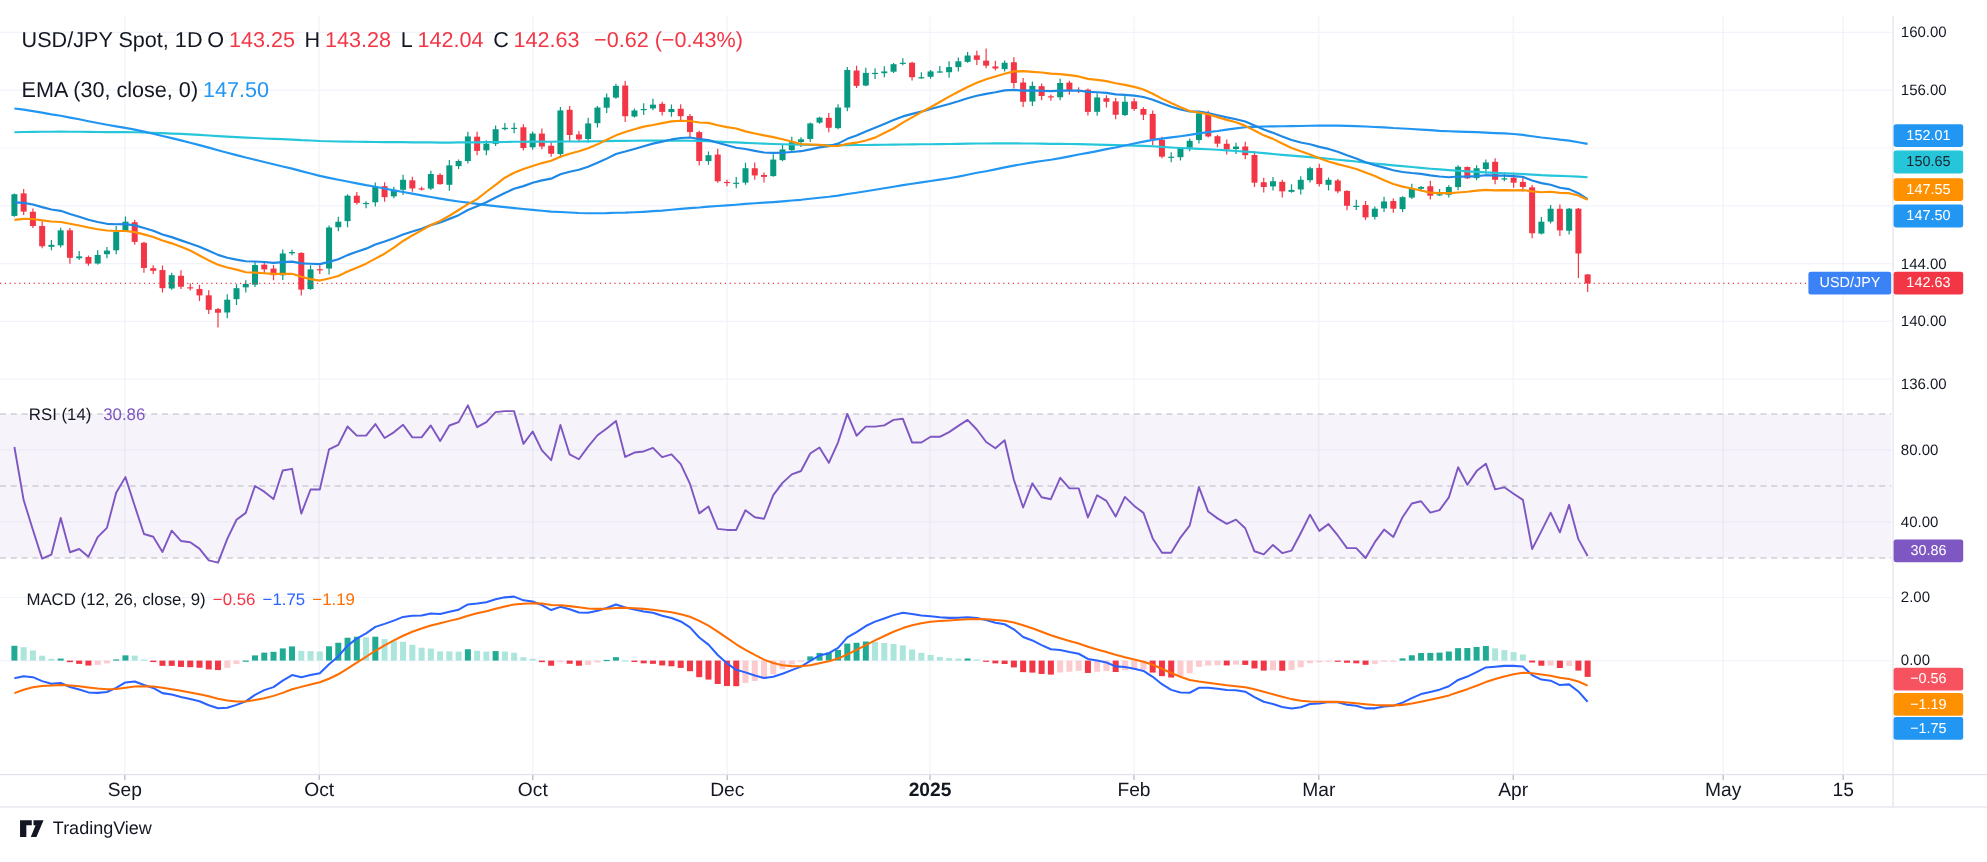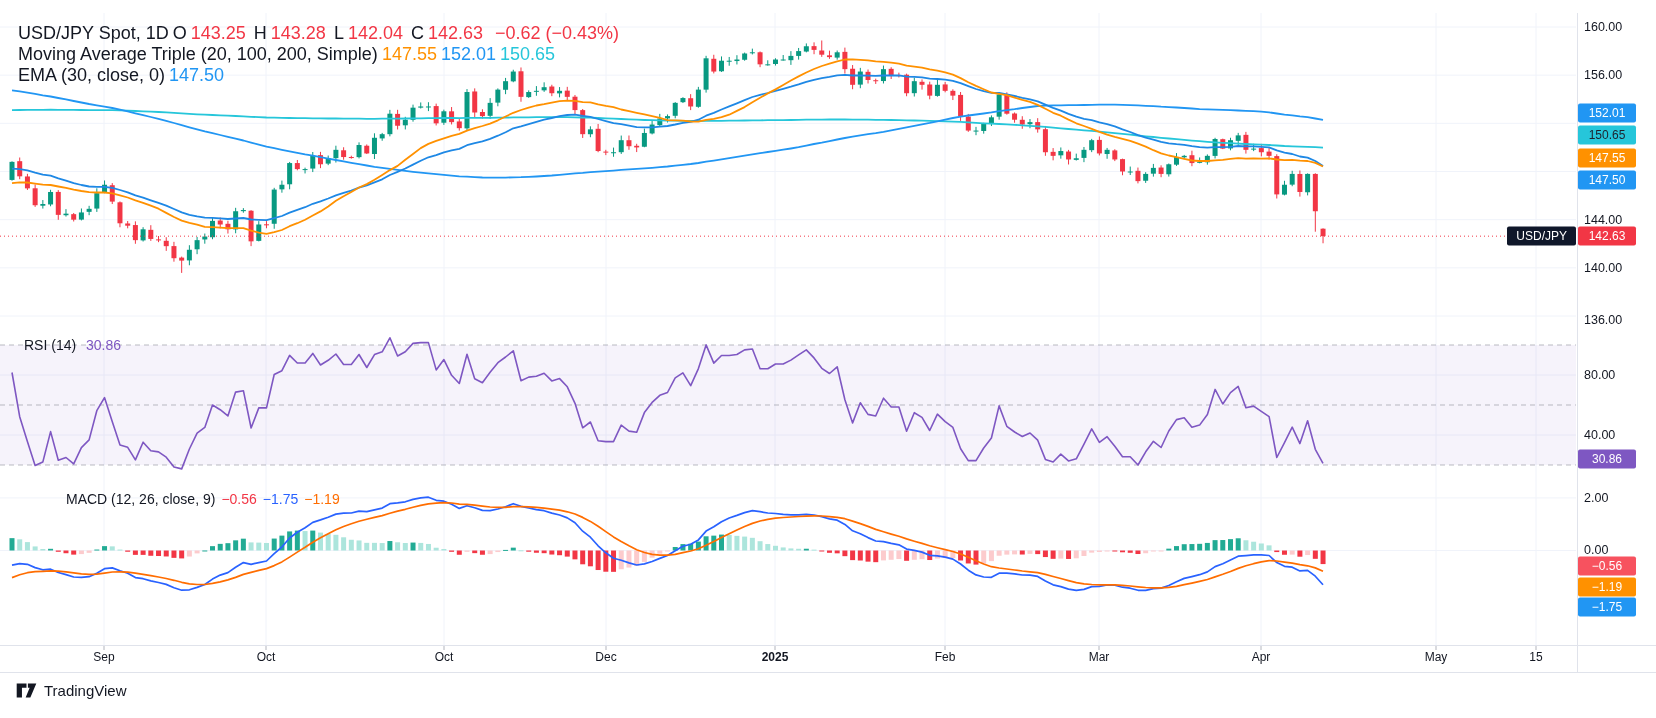--- a/index.html
+++ b/index.html
@@ -11,21 +11,21 @@
   .lg-title{color:#131722;margin-right:8px;}
   .pane-label{position:absolute;font-size:14px;white-space:nowrap;z-index:5;}
   .ax-label{position:absolute;left:1584px;font-size:12.5px;color:#131722;
             transform:translateY(-50%);z-index:4;}
   .badge{position:absolute;left:1578px;width:58px;height:19px;line-height:19px;
          text-align:center;font-size:12px;border-radius:2px;z-index:6;
          transform:translateY(-50%);}
   .sym-badge{position:absolute;height:19px;line-height:19px;padding:0 9px;
          text-align:center;font-size:12px;border-radius:2px;z-index:6;
          transform:translateY(-50%);color:#fff;}
-  .t-label{position:absolute;top:650px;font-size:12px;color:#131722;
+  .t-label{position:absolute;top:650px;font-size:16px;color:#131722;
            transform:translateX(-50%);z-index:4;}
   .t-bold{font-weight:bold;}
   .brand{position:absolute;left:16px;top:682px;display:flex;align-items:center;z-index:5;}
   .brand-text{font-size:15px;font-weight:500;color:#131722;margin-left:7px;}
   .axis-border{position:absolute;background:#e0e3eb;z-index:3;}
 </style>
 </head>
 <body>
 
 <div id="root">
@@ -603,32 +603,29 @@
       <path d="M12.0,577.6L19.7,574.8L27.4,572.7L35.1,571.7L42.8,571.3L50.6,570.9L58.3,571.2L66.0,571.9L73.7,572.9L81.4,573.8L89.1,574.4L96.8,574.2L104.5,573.1L112.3,572.0L120.0,571.8L127.7,572.1L135.4,573.2L143.1,574.3L150.8,575.6L158.5,577.0L166.2,578.5L174.0,580.3L181.7,582.3L189.4,583.8L197.1,584.5L204.8,584.5L212.5,583.4L220.2,581.8L227.9,579.9L235.6,577.4L243.4,574.4L251.1,572.4L258.8,570.4L266.5,568.6L274.2,565.6L281.9,561.9L289.6,557.1L297.3,552.1L305.1,547.3L312.8,542.3L320.5,537.8L328.2,533.7L335.9,529.8L343.6,526.5L351.3,523.8L359.0,521.3L366.8,519.3L374.5,517.4L382.2,515.6L389.9,513.2L397.6,511.1L405.3,509.3L413.0,507.3L420.7,505.4L428.4,503.8L436.2,503.1L443.9,502.7L451.6,503.0L459.3,504.1L467.0,504.4L474.7,505.1L482.4,506.1L490.1,507.0L497.9,507.4L505.6,507.3L513.3,506.6L521.0,506.5L528.7,506.8L536.4,507.4L544.1,508.1L551.8,509.1L559.6,510.2L567.3,511.8L575.0,514.0L582.7,517.4L590.4,521.4L598.1,526.3L605.8,531.6L613.5,536.9L621.2,541.6L629.0,545.8L636.7,549.7L644.4,552.5L652.1,554.3L659.8,555.1L667.5,555.2L675.2,554.3L682.9,552.7L690.7,551.0L698.4,548.8L706.1,545.3L713.8,541.6L721.5,537.6L729.2,533.7L736.9,530.0L744.6,526.5L752.4,523.4L760.1,521.0L767.8,519.4L775.5,518.2L783.2,517.5L790.9,517.0L798.6,516.5L806.3,516.1L814.0,515.9L821.8,516.0L829.5,516.6L837.2,517.3L844.9,518.7L852.6,521.1L860.3,523.6L868.0,526.4L875.7,529.4L883.5,531.8L891.2,534.1L898.9,536.3L906.6,538.9L914.3,541.2L922.0,543.4L929.7,545.7L937.4,547.7L945.2,549.6L952.9,551.5L960.6,554.0L968.3,557.3L976.0,560.8L983.7,564.0L991.4,566.7L999.1,568.0L1006.8,569.0L1014.6,570.0L1022.3,571.0L1030.0,571.8L1037.7,572.7L1045.4,574.4L1053.1,576.5L1060.8,578.5L1068.5,580.6L1076.3,582.6L1084.0,583.9L1091.7,584.5L1099.4,584.8L1107.1,584.9L1114.8,584.9L1122.5,585.4L1130.2,586.0L1138.0,586.8L1145.7,587.5L1153.4,587.8L1161.1,587.8L1168.8,587.4L1176.5,586.3L1184.2,584.7L1191.9,583.1L1199.6,581.4L1207.4,579.5L1215.1,576.9L1222.8,574.3L1230.5,571.5L1238.2,568.4L1245.9,565.8L1253.6,563.7L1261.3,561.9L1269.1,560.6L1276.8,561.0L1284.5,562.1L1292.2,563.1L1299.9,564.7L1307.6,565.8L1315.3,567.9L1323.0,571.3" fill="none" stroke="#ff6d00" stroke-width="1.7" stroke-linejoin="round" clip-path="url(#clipM)"></path>
     </svg>
 
   <div class="axis-border" style="left:1577px;top:13px;width:1px;height:659px;"></div>
   <div class="axis-border" style="left:0;top:645px;width:1656px;height:1px;"></div>
   <div class="axis-border" style="left:0;top:672px;width:1656px;height:1px;"></div>
 
   <div class="legend" style="top:23px;">
     <span class="lg-title">USD/JPY Spot, 1D</span><span id="ohlc-values"><span><span style="color: rgb(19, 23, 34);">O</span><span style="color: rgb(242, 54, 69);">143.25</span></span><span><span style="color: rgb(19, 23, 34);">H</span><span style="color: rgb(242, 54, 69);">143.28</span></span><span><span style="color: rgb(19, 23, 34);">L</span><span style="color: rgb(242, 54, 69);">142.04</span></span><span><span style="color: rgb(19, 23, 34);">C</span><span style="color: rgb(242, 54, 69);">142.63</span></span></span><span style="color:#f23645;">−0.62 (−0.43%)</span>
   </div>
-  <div class="legend" style="top:44px;">
-    <span class="lg-title">Moving Average Triple (20, 100, 200, Simple)</span><span id="ma-values"><span style="color: rgb(255, 145, 0);">147.55</span><span style="color: rgb(33, 150, 243);">152.01</span><span style="color: rgb(38, 198, 218);">150.65</span></span>
-  </div>
   <div class="legend" style="top:65px;">
     <span class="lg-title">EMA (30, close, 0)</span><span style="color:#2196f3;">147.50</span>
   </div>
 
   <div class="pane-label" style="left:24px;top:337px;">
     <span>RSI (14)</span>
     <span style="color:#7e57c2;margin-left:6px;">30.86</span>
   </div>
-  <div class="pane-label" style="left:22px;top:491px;margin-left:44px;">
+  <div class="pane-label" style="left:22px;top:491px;">
     <span>MACD (12, 26, close, 9)</span><span id="macd-values" style="margin-left:6px;"><span style="color: rgb(242, 54, 69); margin-right: 6px;">−0.56</span><span style="color: rgb(41, 98, 255); margin-right: 6px;">−1.75</span><span style="color: rgb(255, 109, 0); margin-right: 6px;">−1.19</span></span>
   </div>
 
   <div id="right-axis">
       <div class="ax-label" style="top: 27px;">160.00</div>
       <div class="ax-label" style="top: 75px;">156.00</div>
       <div class="ax-label" style="top: 220px;">144.00</div>
       <div class="ax-label" style="top: 268px;">140.00</div>
       <div class="ax-label" style="top: 320px;">136.00</div>
       <div class="badge" style="top: 113px; background: rgb(33, 150, 243); color: rgb(255, 255, 255);">152.01</div>
@@ -637,21 +634,21 @@
       <div class="badge" style="top: 180px; background: rgb(33, 150, 243); color: rgb(255, 255, 255);">147.50</div>
       <div class="badge" style="top: 236px; background: rgb(242, 54, 69); color: rgb(255, 255, 255);">142.63</div>
       <div class="ax-label" style="top: 375px;">80.00</div>
       <div class="ax-label" style="top: 435px;">40.00</div>
       <div class="badge" style="top: 459px; background: rgb(126, 87, 194); color: rgb(255, 255, 255);">30.86</div>
       <div class="ax-label" style="top: 498px;">2.00</div>
       <div class="ax-label" style="top: 550px;">0.00</div>
       <div class="badge" style="top: 566px; background: rgb(247, 82, 95); color: rgb(255, 255, 255);">−0.56</div>
       <div class="badge" style="top: 587px; background: rgb(255, 145, 0); color: rgb(255, 255, 255);">−1.19</div>
       <div class="badge" style="top: 607px; background: rgb(33, 150, 243); color: rgb(255, 255, 255);">−1.75</div>
-      <div class="sym-badge" style="background: #0f172a; top: 236px; right: 80px;">USD/JPY</div>
+      <div class="sym-badge" style="background: #3b82f6; top: 236px; right: 80px;">USD/JPY</div>
     </div>
   <div id="time-axis">
       <div class="t-label" style="left: 104px;">Sep</div>
       <div class="t-label" style="left: 266px;">Oct</div>
       <div class="t-label" style="left: 444px;">Oct</div>
       <div class="t-label" style="left: 606px;">Dec</div>
       <div class="t-label t-bold" style="left: 775px;">2025</div>
       <div class="t-label" style="left: 945px;">Feb</div>
       <div class="t-label" style="left: 1099px;">Mar</div>
       <div class="t-label" style="left: 1261px;">Apr</div>

